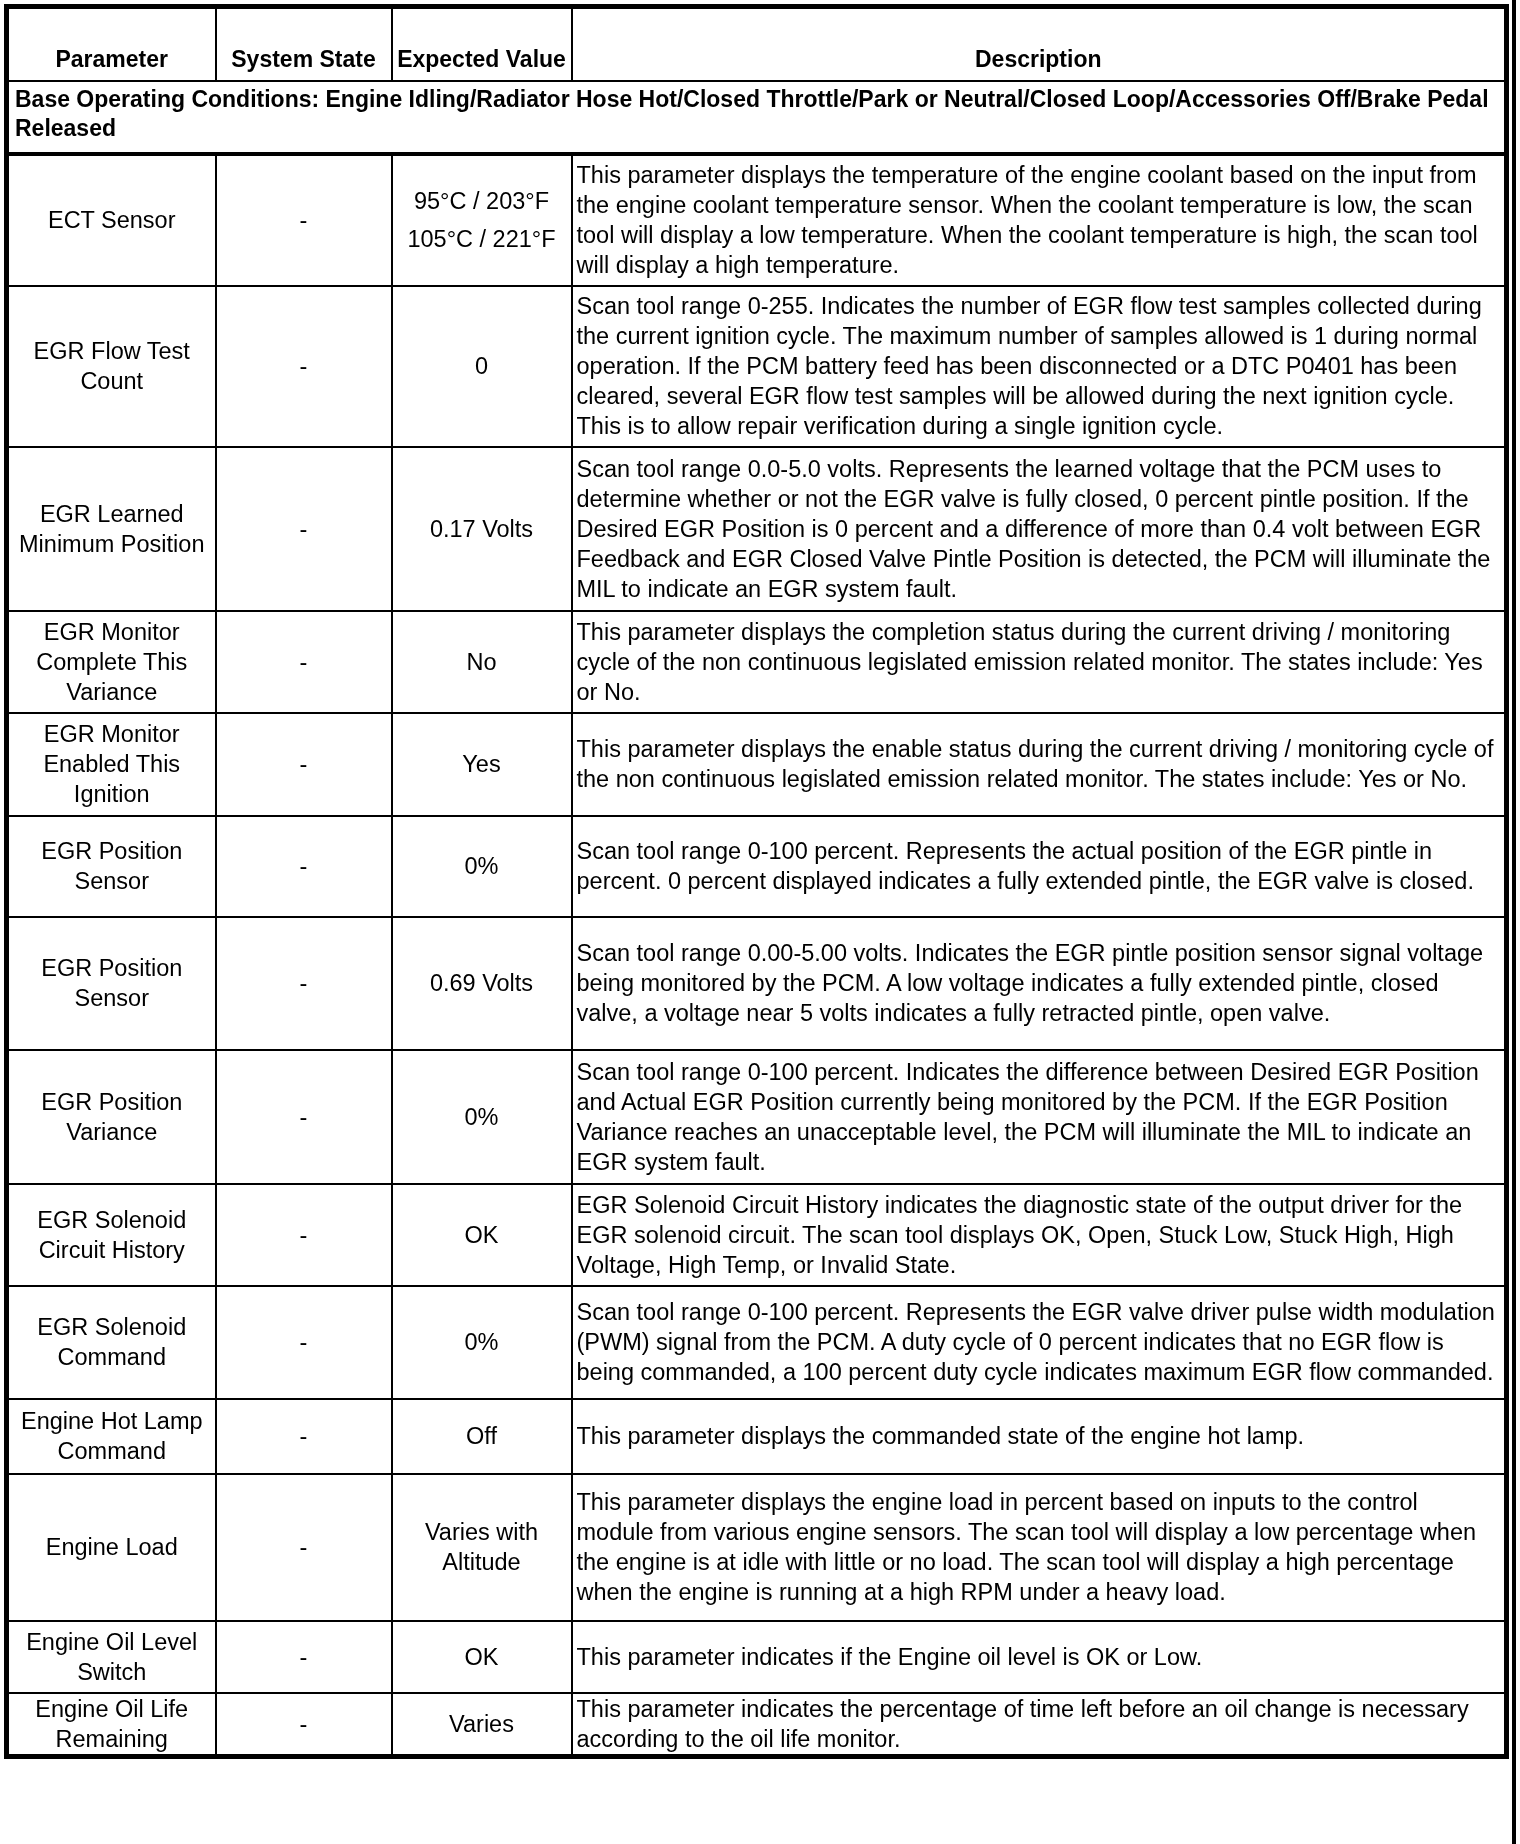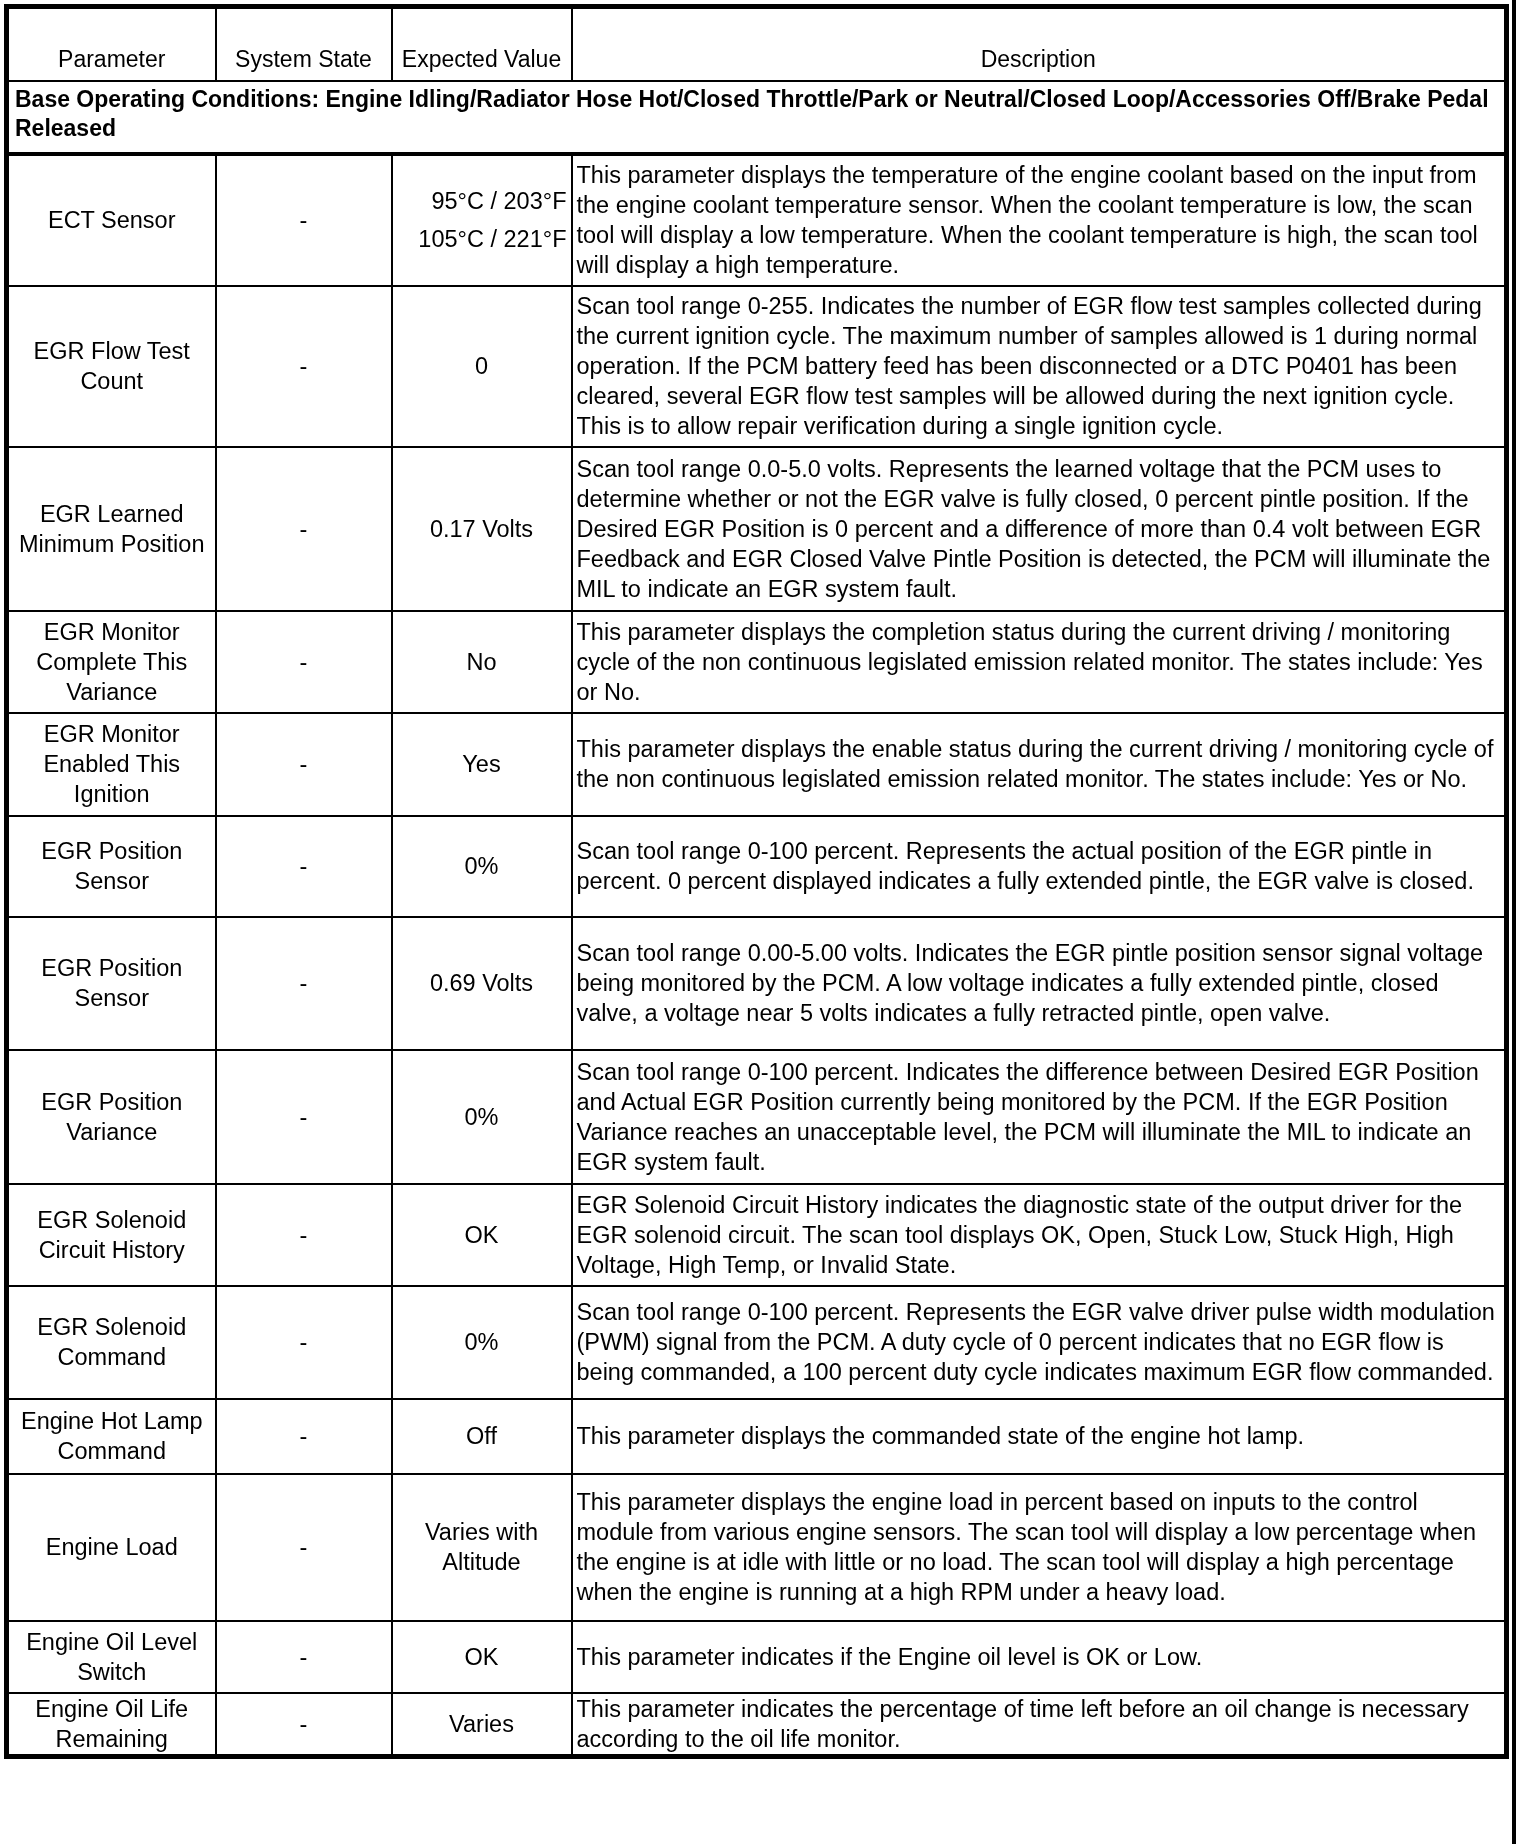--- a/index.html
+++ b/index.html
@@ -8,27 +8,27 @@
   .side-rule { position: absolute; left: 1512px; top: 0; width: 4px; height: 1844px; background: #000; }
   table.params {
     position: absolute; left: 4px; top: 4px;
     width: 1505px; border-collapse: collapse;
     border: 5px solid #000; table-layout: fixed;
     font-size: 23.5px; line-height: 30px;
   }
   table.params th, table.params td {
     border: 2px solid #000; padding: 0 4px; vertical-align: middle;
   }
-  table.params th { font-weight: normal; font-size: 23px; line-height: 29px; text-align: center; vertical-align: bottom; padding-bottom: 6px; }
+  table.params th { font-weight: bold; font-size: 23px; line-height: 29px; text-align: center; vertical-align: bottom; padding-bottom: 6px; }
   thead tr { height: 74px; }
   tr.section td { font-weight: bold; font-size: 23px; line-height: 29px; text-align: left; padding: 0 4px 6px 6px; border-bottom-width: 4px; }
   td.param { text-align: center; }
   td.state, td.value { text-align: center; }
   td.desc { text-align: left; padding-left: 5px; }
-  .ect-values div { line-height: 38px; text-align: right; }
+  .ect-values div { line-height: 38px; }
   col.c1 { width: 209px; } col.c2 { width: 176px; } col.c3 { width: 180px; } col.c4 { width: auto; }
 </style>
 </head>
 <body>
 
 <div class="side-rule"></div>
 
 <table class="params">
   <colgroup>
       <col class="c1">

